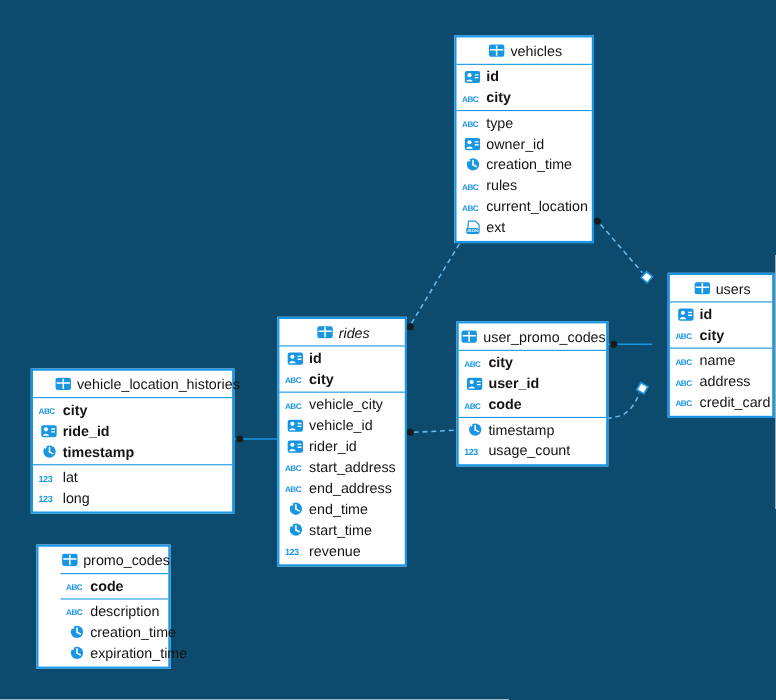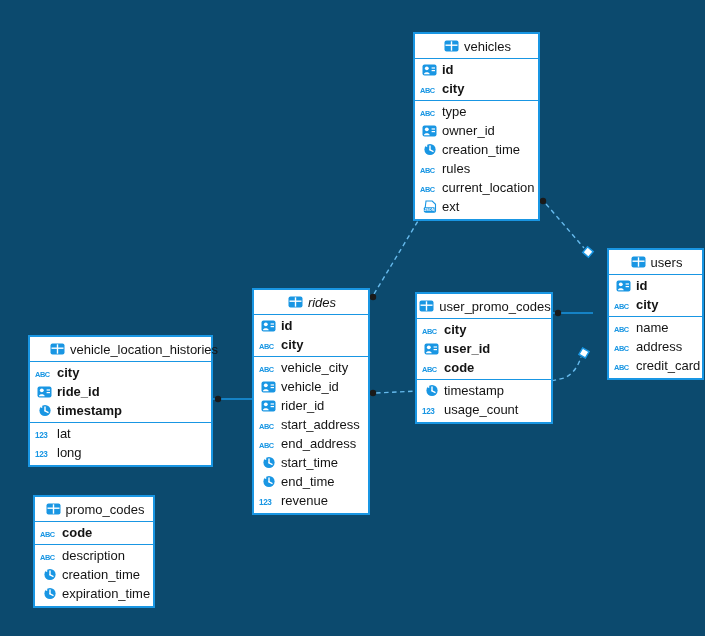--- a/index.html
+++ b/index.html
@@ -345,32 +345,32 @@
           </div>
           <div class="row">
             <span class="icon">
               <svg width="14" height="13" viewBox="0 0 14 13">
                 <circle cx="7" cy="6.5" r="5.6" fill="#1996e3"></circle>
                 <line x1="7" y1="6.8" x2="7" y2="2.9" stroke="#fff" stroke-width="1.4" stroke-linecap="round"></line>
                 <line x1="7" y1="6.8" x2="10" y2="8.4" stroke="#fff" stroke-width="1.4" stroke-linecap="round"></line>
                 <line x1="2.7" y1="2.1" x2="4.1" y2="3.5" stroke="#fff" stroke-width="1.6"></line>
               </svg>
             </span>
+            <span>end_time</span>
+          </div>
+          <div class="row">
+            <span class="icon">
+              <svg width="14" height="13" viewBox="0 0 14 13">
+                <circle cx="7" cy="6.5" r="5.6" fill="#1996e3"></circle>
+                <line x1="7" y1="6.8" x2="7" y2="2.9" stroke="#fff" stroke-width="1.4" stroke-linecap="round"></line>
+                <line x1="7" y1="6.8" x2="10" y2="8.4" stroke="#fff" stroke-width="1.4" stroke-linecap="round"></line>
+                <line x1="2.7" y1="2.1" x2="4.1" y2="3.5" stroke="#fff" stroke-width="1.6"></line>
+              </svg>
+            </span>
             <span>start_time</span>
-          </div>
-          <div class="row">
-            <span class="icon">
-              <svg width="14" height="13" viewBox="0 0 14 13">
-                <circle cx="7" cy="6.5" r="5.6" fill="#1996e3"></circle>
-                <line x1="7" y1="6.8" x2="7" y2="2.9" stroke="#fff" stroke-width="1.4" stroke-linecap="round"></line>
-                <line x1="7" y1="6.8" x2="10" y2="8.4" stroke="#fff" stroke-width="1.4" stroke-linecap="round"></line>
-                <line x1="2.7" y1="2.1" x2="4.1" y2="3.5" stroke="#fff" stroke-width="1.6"></line>
-              </svg>
-            </span>
-            <span>end_time</span>
           </div>
           <div class="row">
             <span class="icon">
               <svg width="17" height="12" viewBox="0 0 17 12">
                 <text x="0" y="9.8" font-family="Liberation Sans,sans-serif" font-size="8.2" font-weight="700" fill="#1996e3" letter-spacing="-0.4">123</text>
               </svg>
             </span>
             <span>revenue</span>
           </div>
         </div>
@@ -431,21 +431,21 @@
           <div class="row">
             <span class="icon">
               <svg width="17" height="12" viewBox="0 0 17 12">
                 <text x="0" y="9.8" font-family="Liberation Sans,sans-serif" font-size="8.2" font-weight="700" fill="#1996e3" letter-spacing="-0.4">123</text>
               </svg>
             </span>
             <span>long</span>
           </div>
         </div>
       </div>
-      <div class="table" style="left: 33px; top: 495px; width: 122px;">
+      <div class="table" style="left: 33px; top: 495px; width: 122px; padding-left: 20px;">
         <div class="t-header" style="height: 24px;">
           <span class="icon">
             <svg width="15" height="12" viewBox="0 0 15 12">
               <rect x="0.5" y="0.5" width="14" height="11" rx="2" fill="#1996e3"></rect>
               <line x1="1.5" y1="5.2" x2="13.5" y2="5.2" stroke="#fff" stroke-width="1.4"></line>
               <line x1="7.5" y1="1.3" x2="7.5" y2="10.7" stroke="#fff" stroke-width="1.4"></line>
             </svg>
           </span>
           <span class="t-name">promo_codes</span>
         </div>

